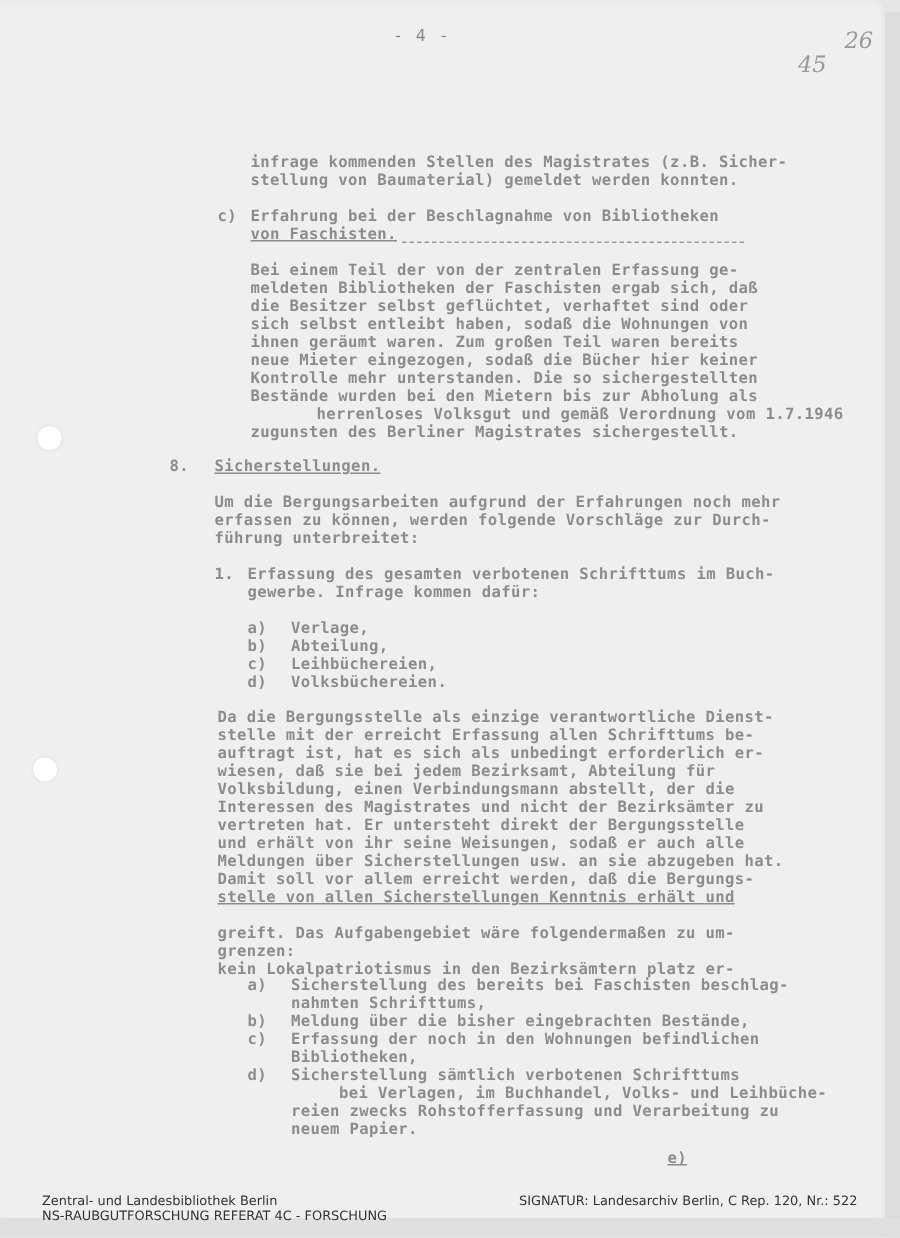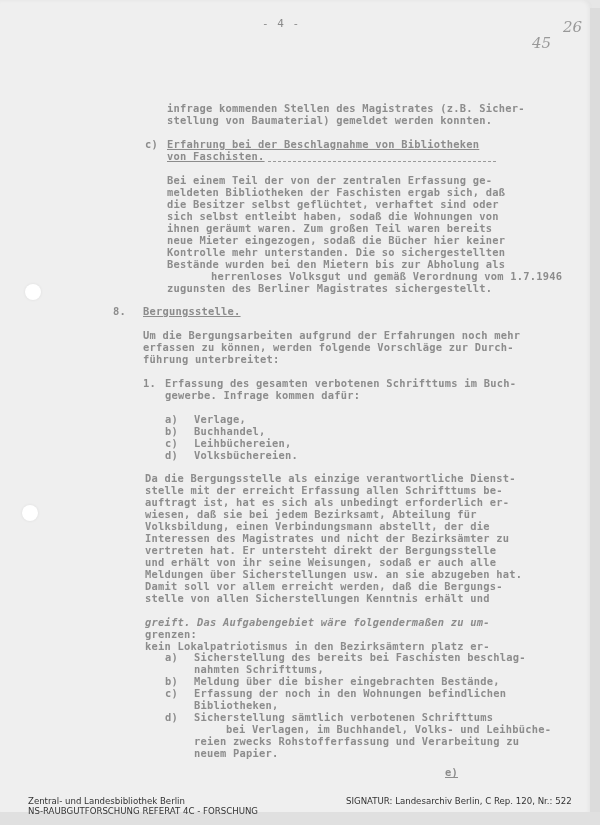--- a/index.html
+++ b/index.html
@@ -68,68 +68,68 @@
 <div class="hole" style="left:22px; top:505px;"></div>
 
 <div class="pagenum">- 4 -</div>
 <div class="handnum" style="left:532px;margin-top:16px;">45</div>
 <div class="handnum" style="left:563px;">26</div>
 
 <div class="line" style="left:167px; top:102px;">infrage kommenden Stellen des Magistrates (z.B. Sicher-</div>
 <div class="line" style="left:167px; top:114px;">stellung von Baumaterial) gemeldet werden konnten.</div>
 
 <div class="line" style="left:145px; top:138px;">c)</div>
-<div class="line" style="left:167px; top:138px;text-decoration:underline;">Erfahrung bei der Beschlagnahme von Bibliotheken</div>
+<div class="line" style="left:167px; top:138px;">Erfahrung bei der Beschlagnahme von Bibliotheken</div>
 <div class="line ul" style="left:167px; top:150px;">von Faschisten.</div>
 <div class="dashrule" style="left:268px; top:161px; width:228px;"></div>
 
 <div class="line" style="left:167px; top:174px;">Bei einem Teil der von der zentralen Erfassung ge-</div>
 <div class="line" style="left:167px; top:186px;">meldeten Bibliotheken der Faschisten ergab sich, daß</div>
 <div class="line" style="left:167px; top:198px;">die Besitzer selbst geflüchtet, verhaftet sind oder</div>
 <div class="line" style="left:167px; top:210px;">sich selbst entleibt haben, sodaß die Wohnungen von</div>
 <div class="line" style="left:167px; top:222px;">ihnen geräumt waren. Zum großen Teil waren bereits</div>
 <div class="line" style="left:167px; top:234px;">neue Mieter eingezogen, sodaß die Bücher hier keiner</div>
 <div class="line" style="left:167px; top:246px;">Kontrolle mehr unterstanden. Die so sichergestellten</div>
 <div class="line" style="left:167px; top:258px;">Bestände wurden bei den Mietern bis zur Abholung als</div>
 <div class="line" style="left:167px; top:270px;padding-left:44px;">herrenloses Volksgut und gemäß Verordnung vom 1.7.1946</div>
 <div class="line" style="left:167px; top:282px;">zugunsten des Berliner Magistrates sichergestellt.</div>
 
 <div class="line" style="left:113px; top:305px;">8.</div>
-<div class="line ul" style="left:143px; top:305px;">Bergungsstelle.</div>
+<div class="line ul" style="left:143px; top:305px;">Sicherstellungen.</div>
 
 <div class="line" style="left:143px; top:329px;">Um die Bergungsarbeiten aufgrund der Erfahrungen noch mehr</div>
 <div class="line" style="left:143px; top:341px;">erfassen zu können, werden folgende Vorschläge zur Durch-</div>
 <div class="line" style="left:143px; top:353px;">führung unterbreitet:</div>
 
 <div class="line" style="left:143px; top:377px;">1.</div>
 <div class="line" style="left:165px; top:377px;">Erfassung des gesamten verbotenen Schrifttums im Buch-</div>
 <div class="line" style="left:165px; top:389px;">gewerbe. Infrage kommen dafür:</div>
 
 <div class="line" style="left:165px; top:413px;">a)</div>
 <div class="line" style="left:194px; top:413px;">Verlage,</div>
 <div class="line" style="left:165px; top:425px;">b)</div>
-<div class="line" style="left:194px; top:425px;">Buchhandel,</div>
+<div class="line" style="left:194px; top:425px;">Abteilung,</div>
 <div class="line" style="left:165px; top:437px;">c)</div>
 <div class="line" style="left:194px; top:437px;">Leihbüchereien,</div>
 <div class="line" style="left:165px; top:449px;">d)</div>
 <div class="line" style="left:194px; top:449px;">Volksbüchereien.</div>
 
 <div class="line" style="left:145px; top:472px;">Da die Bergungsstelle als einzige verantwortliche Dienst-</div>
 <div class="line" style="left:145px; top:484px;">stelle mit der erreicht Erfassung allen Schrifttums be-</div>
 <div class="line" style="left:145px; top:496px;">auftragt ist, hat es sich als unbedingt erforderlich er-</div>
 <div class="line" style="left:145px; top:508px;">wiesen, daß sie bei jedem Bezirksamt, Abteilung für</div>
 <div class="line" style="left:145px; top:520px;">Volksbildung, einen Verbindungsmann abstellt, der die</div>
 <div class="line" style="left:145px; top:532px;">Interessen des Magistrates und nicht der Bezirksämter zu</div>
 <div class="line" style="left:145px; top:544px;">vertreten hat. Er untersteht direkt der Bergungsstelle</div>
 <div class="line" style="left:145px; top:556px;">und erhält von ihr seine Weisungen, sodaß er auch alle</div>
 <div class="line" style="left:145px; top:568px;">Meldungen über Sicherstellungen usw. an sie abzugeben hat.</div>
 <div class="line" style="left:145px; top:580px;">Damit soll vor allem erreicht werden, daß die Bergungs-</div>
-<div class="line" style="left:145px; top:592px;">stelle von allen Sicherstellungen Kenntnis erhält und</div>
+<div class="line" style="left:145px; top:592px;text-decoration:underline;">stelle von allen Sicherstellungen Kenntnis erhält und</div>
 <div class="line" style="left:145px; top:604px;margin-top:36px;">kein Lokalpatriotismus in den Bezirksämtern platz er-</div>
-<div class="line" style="left:145px; top:616px;font-style:italic;">greift. Das Aufgabengebiet wäre folgendermaßen zu um-</div>
+<div class="line" style="left:145px; top:616px;">greift. Das Aufgabengebiet wäre folgendermaßen zu um-</div>
 <div class="line" style="left:145px; top:628px;">grenzen:</div>
 
 <div class="line" style="left:165px; top:651px;">a)</div>
 <div class="line" style="left:194px; top:651px;">Sicherstellung des bereits bei Faschisten beschlag-</div>
 <div class="line" style="left:194px; top:663px;">nahmten Schrifttums,</div>
 
 <div class="line" style="left:165px; top:675px;">b)</div>
 <div class="line" style="left:194px; top:675px;">Meldung über die bisher eingebrachten Bestände,</div>
 
 <div class="line" style="left:165px; top:687px;">c)</div>

